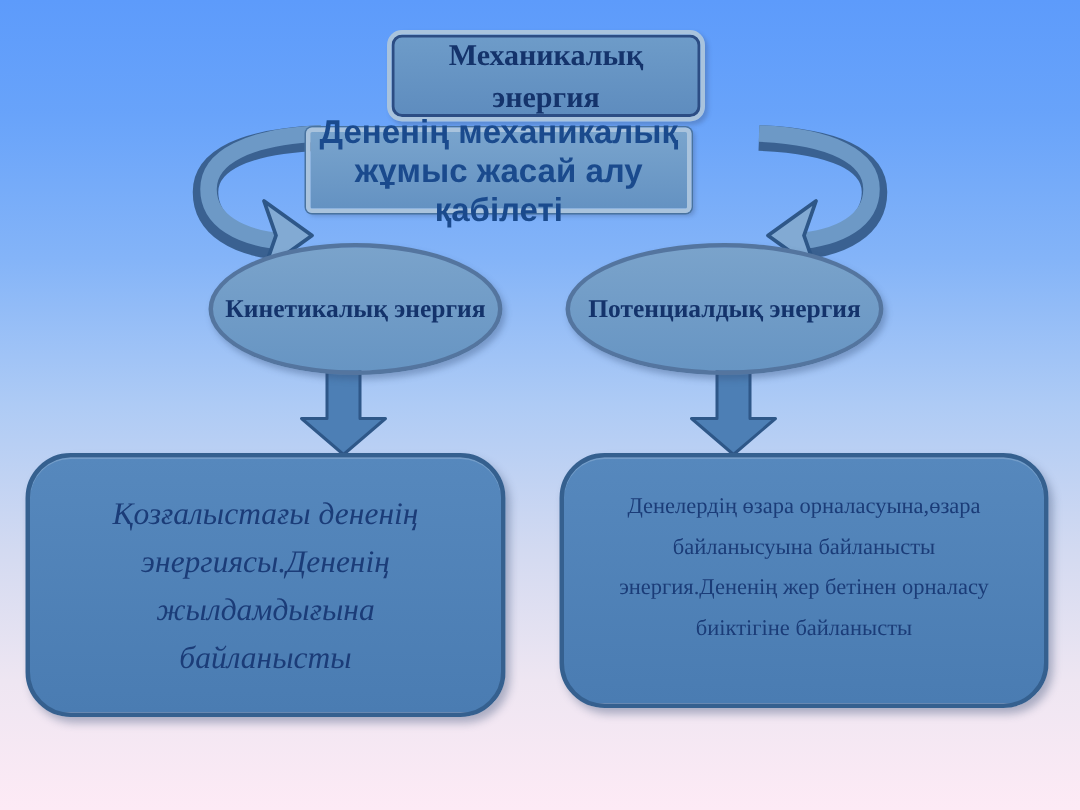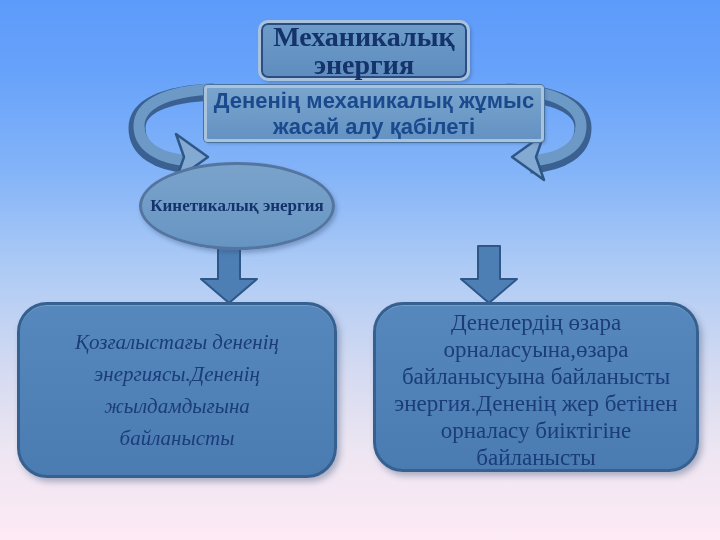--- a/index.html
+++ b/index.html
@@ -14,24 +14,24 @@
       #d3daf1 68%, #eee6f2 84%, #fdeaf5 100%);
   }
   .arrows-layer { position: absolute; left: 0; top: 0; width: 720px; height: 540px; z-index: 1; }
   .shape { position: absolute; z-index: 2; display: flex; align-items: center; justify-content: center; text-align: center; box-sizing: border-box; }
 
   .top-box {
     left: 258px; top: 20px; width: 212px; height: 61px;
     background: linear-gradient(180deg, #6e9cc9, #5e8cbe);
     border: 3px solid #a9c3dd; border-radius: 10px;
     box-shadow: inset 0 0 0 2px #2c4d84, 2px 2px 3px rgba(55,75,115,.30);
-    color: #14336b; font-weight: bold; font-size: 28px; line-height: 28px;
+    color: #14336b; font-weight: bold; font-size: 20px; line-height: 28px;
   }
   .def-box {
-    left: 204px; top: 85px; width: 340px; height: 57px;
+    left: 204px; top: 85px; width: 257px; height: 57px;
     background: linear-gradient(180deg, #79a4cd, #6492c2);
     border: 3px solid #a9c3dd; border-radius: 4px;
     box-shadow: 0 0 0 1px #49739f, 2px 2px 3px rgba(55,75,115,.30);
     color: #1a4a8d; font-weight: bold; font-size: 22px; line-height: 26px;
     font-family: "Liberation Sans", "DejaVu Sans", sans-serif;
   }
   .ellipse {
     background: linear-gradient(180deg, #7aa3cb, #6795c3);
     border: 3px solid #54759f; border-radius: 50%;
     box-shadow: 2px 3px 4px rgba(50,75,115,.35);
@@ -40,21 +40,21 @@
   .ellipse-left  { left: 139px; top: 162px; width: 196px; height: 88px; text-align: right; }
   .ellipse-right { left: 377px; top: 162px; width: 212px; height: 88px; }
 
   .detail-box {
     background: linear-gradient(180deg, #5688bd, #4a7cb2);
     border: 3px solid #35608f; border-radius: 30px;
     box-shadow: 3px 4px 6px rgba(55,75,115,.38), inset 0 1px 0 rgba(255,255,255,.18);
     color: #1b3c78;
   }
   .detail-left  { left: 17px;  top: 302px; width: 320px; height: 176px; font-size: 21px; line-height: 32px; font-style: italic; }
-  .detail-right { left: 373px; top: 302px; width: 326px; height: 170px; font-size: 23px; line-height: 27px; align-items: flex-start; padding-top: 4px; }
+  .detail-right { left: 373px; top: 302px; width: 326px; height: 170px; font-size: 15px; line-height: 27px; align-items: flex-start; padding-top: 20px; }
   .detail-left  .inner { width: 236px; }
   .detail-right .inner { width: 284px; }
 </style>
 </head>
 <body>
 
 <div class="slide">
 
   <svg class="arrows-layer" viewBox="0 0 720 540" xmlns="http://www.w3.org/2000/svg">
 
@@ -84,20 +84,23 @@
   </div>
 
   <div class="shape def-box">
     <span class="inner">Дененің механикалық жұмыс жасай алу қабілеті</span>
   </div>
 
   <div class="shape ellipse ellipse-left">
     <span class="inner">Кинетикалық энергия</span>
   </div>
 
+  <div class="shape ellipse ellipse-right">
+    <span class="inner">Потенциалдық энергия</span>
+  </div>
 
   <div class="shape detail-box detail-left">
     <span class="inner">Қозғалыстағы дененің энергиясы.Дененің жылдамдығына байланысты</span>
   </div>
 
   <div class="shape detail-box detail-right">
     <span class="inner">Денелердің өзара орналасуына,өзара байланысуына байланысты энергия.Дененің жер бетінен орналасу биіктігіне байланысты</span>
   </div>
 
 </div>

